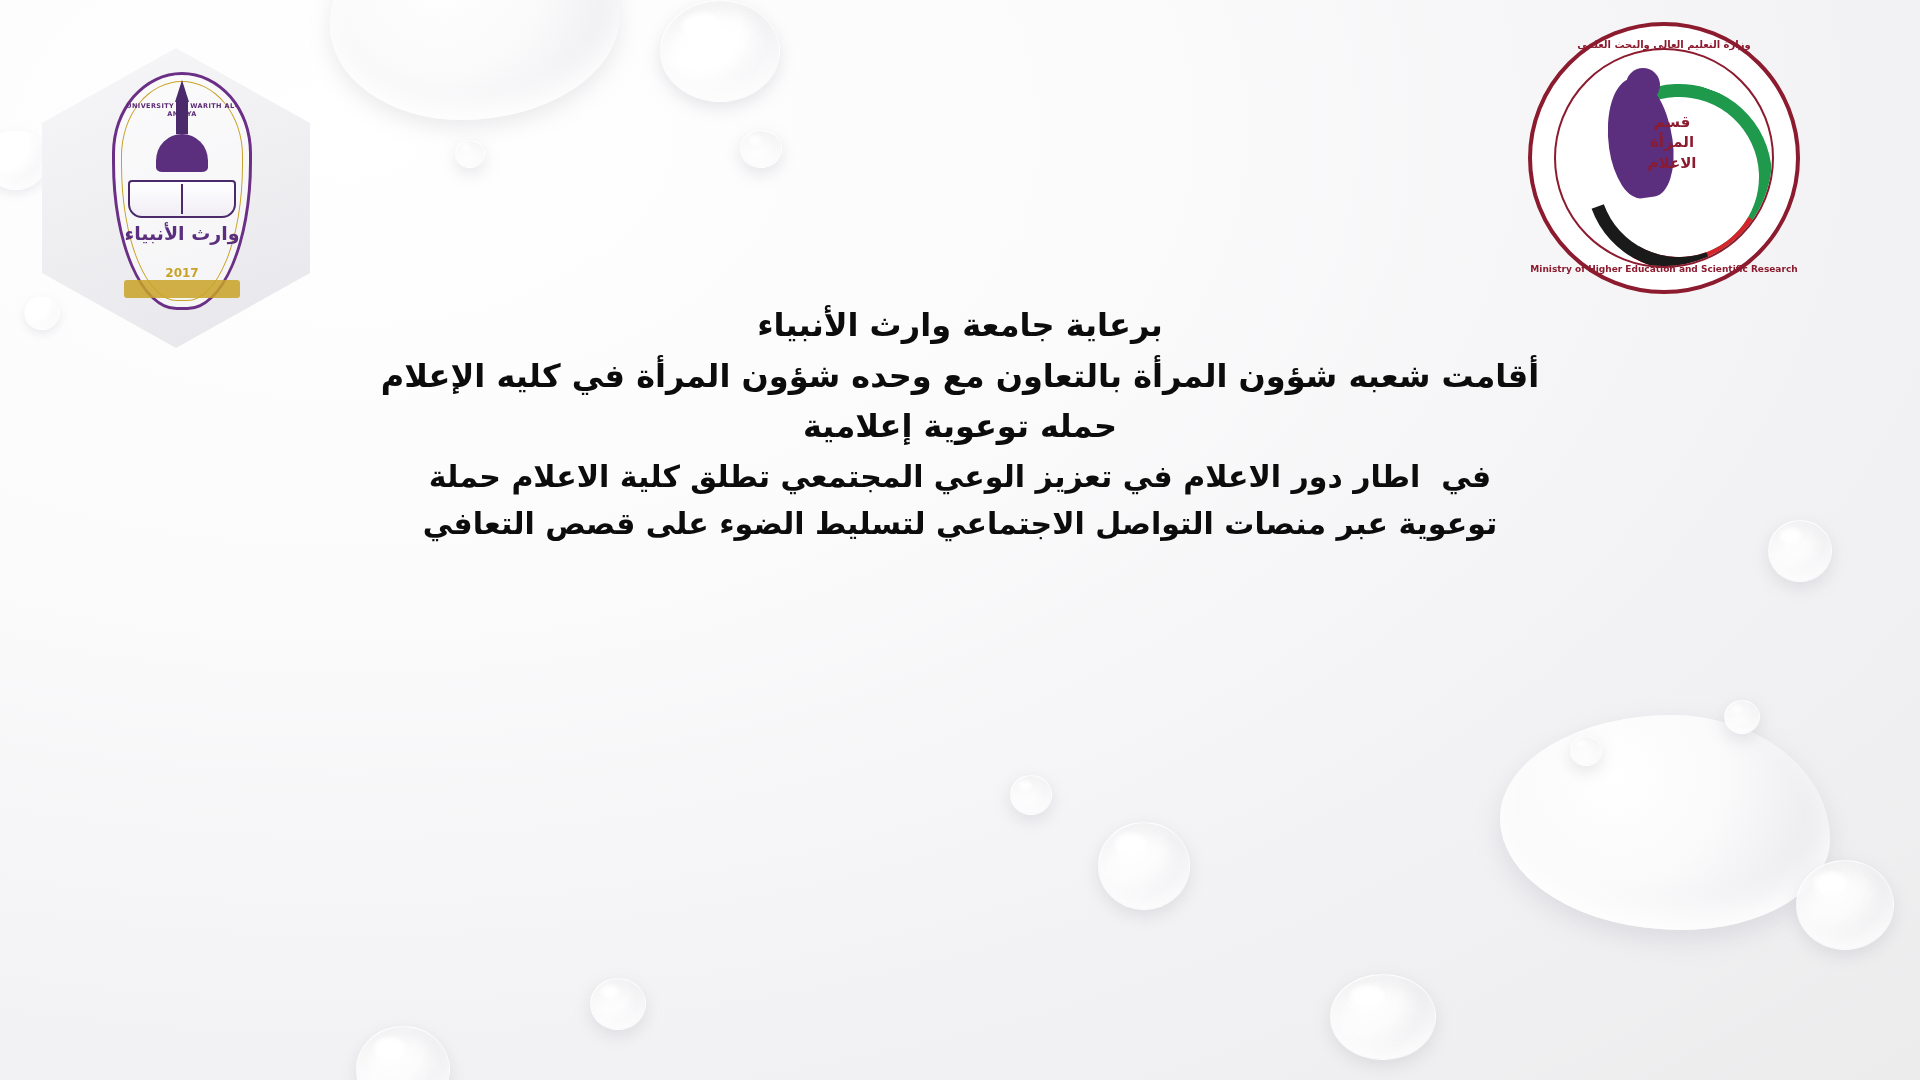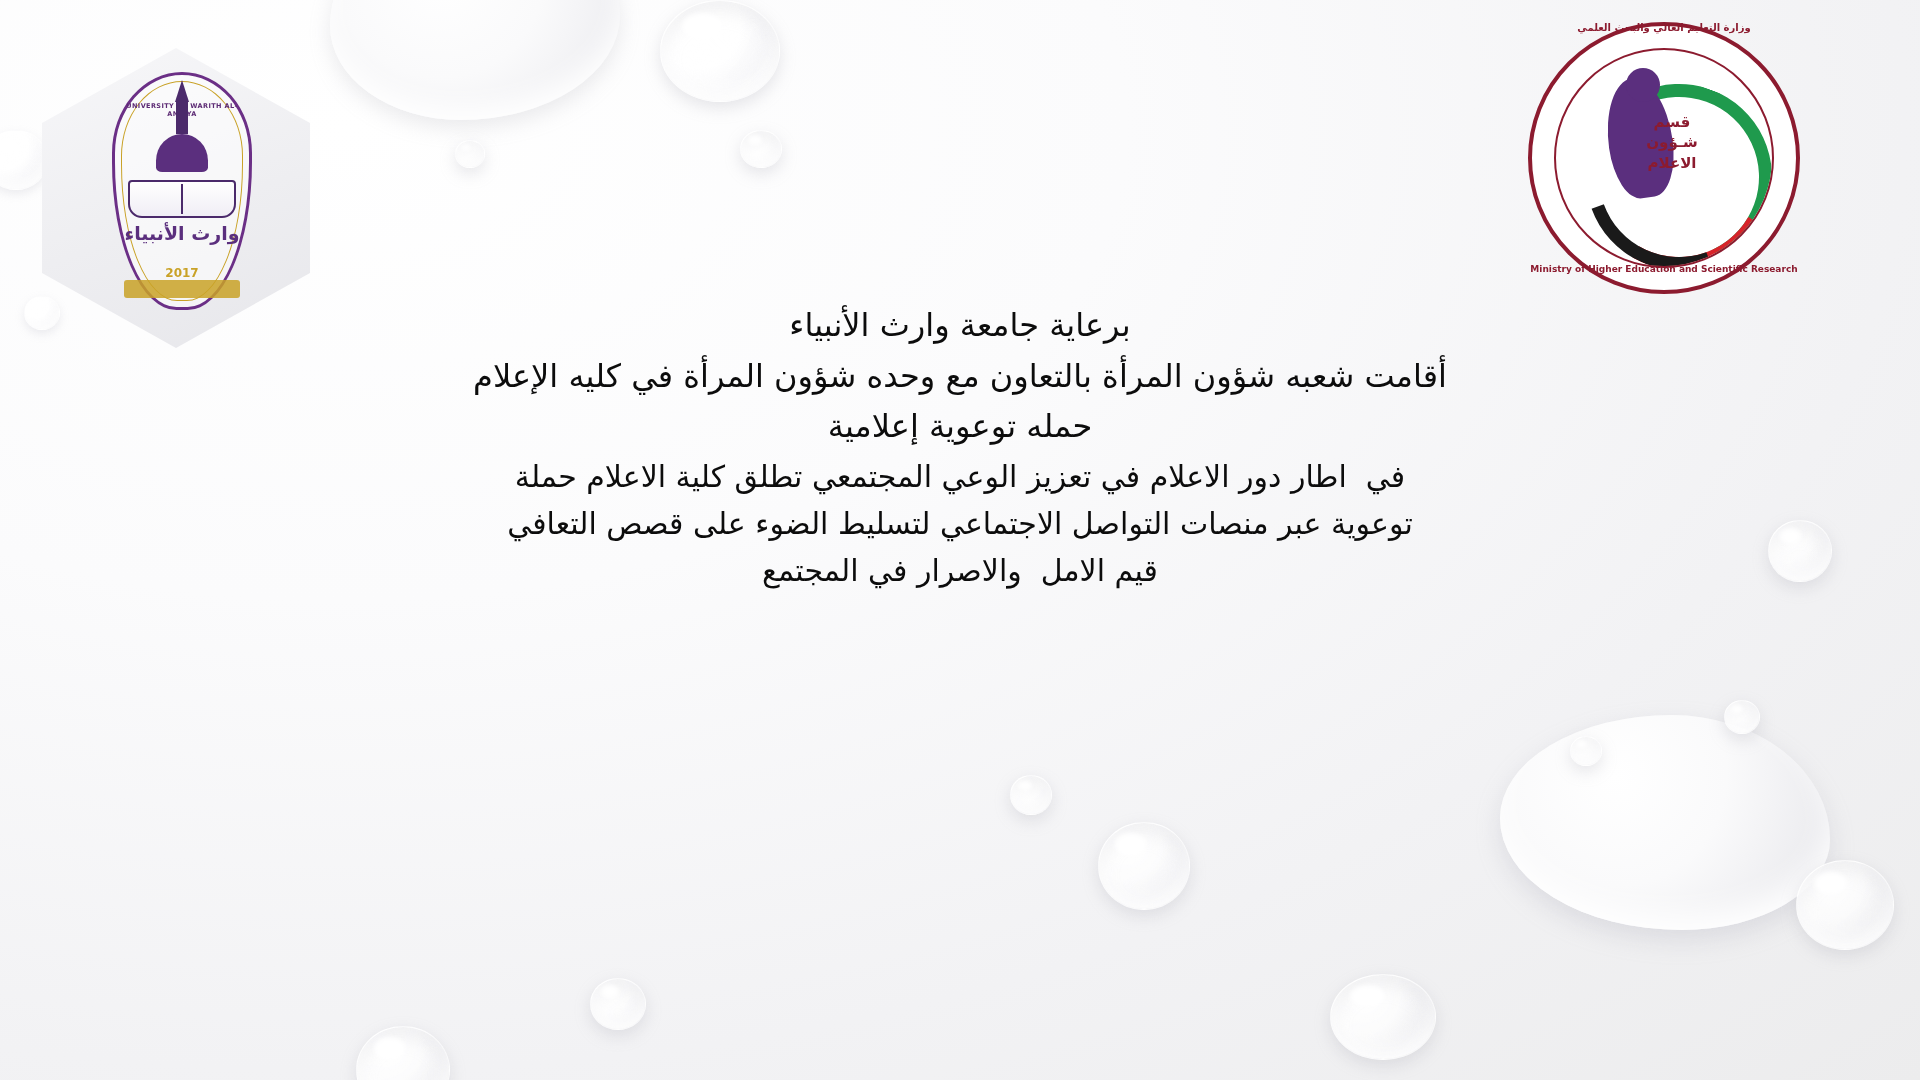--- a/index.html
+++ b/index.html
@@ -230,33 +230,33 @@
     font-size: 15px;
     line-height: 1.35;
   }
   .min-ring-text-top, .min-ring-text-bottom {
     position: absolute;
     left: 0; right: 0;
     text-align: center;
     color: #8c1b2f;
     font-weight: bold;
   }
-  .min-ring-text-top { top: 0; font-size: 10px; }
+  .min-ring-text-top { top: 17px; font-size: 10px; }
   .min-ring-text-bottom { bottom: 20px; font-size: 9px; }
 
   
   .text-block {
     position: absolute;
     left: 150px;
     right: 150px;
     top: 300px;
     text-align: center;
     direction: rtl;
     color: #0c0c0c;
-    font-weight: normal;
+    font-weight: bold;
     font-size: 31px;
     line-height: 1.58;
   }
   .text-block .line { display: block; white-space: pre-wrap; }
   .group-1 { font-size: 32px; }
   .group-2 { font-size: 30px; margin-top: 1px; }
 </style>
 </head>
 <body>
 
@@ -299,32 +299,31 @@
     <div class="min-ring-text-top">وزارة التعليم العالي والبحث العلمي</div>
     <div class="min-ring-text-bottom">Ministry of Higher Education and Scientific Research</div>
     <div class="min-inner">
       <div class="min-green"></div>
       <div class="min-red"></div>
       <div class="min-black"></div>
       <div class="min-figure"></div>
       <div class="min-head"></div>
       <div class="min-center-text">
         <div>قسم</div>
-        <div>شـؤون</div>
+        <div>المرأة</div>
         <div>الاعلام</div>
       </div>
     </div>
   </div>
 
   <div class="text-block">
     <div class="group-1">
       <span class="line">برعاية جامعة وارث الأنبياء</span>
       <span class="line">أقامت شعبه شؤون المرأة بالتعاون مع وحده شؤون المرأة في كليه الإعلام</span>
       <span class="line">حمله توعوية إعلامية</span>
     </div>
     <div class="group-2">
       <span class="line">في  اطار دور الاعلام في تعزيز الوعي المجتمعي تطلق كلية الاعلام حملة</span>
       <span class="line">توعوية عبر منصات التواصل الاجتماعي لتسليط الضوء على قصص التعافي</span>
-      <span class="line">قيم الامل  والاصرار في المجتمع</span>
     </div>
   </div>
 
 </div>
 
 </body></html>

